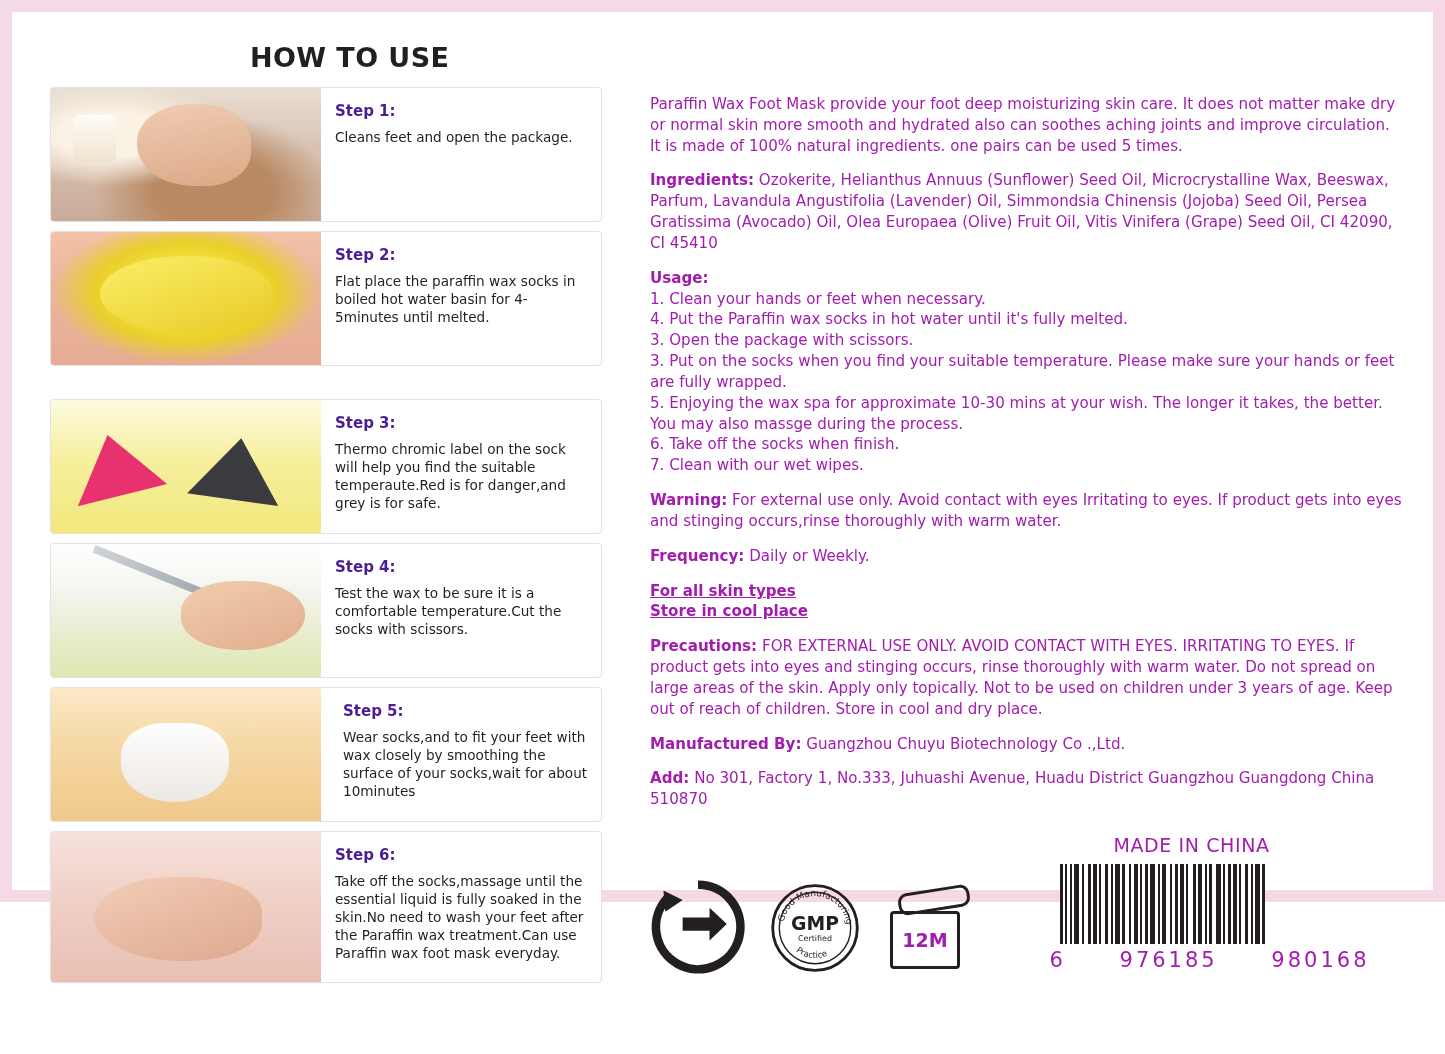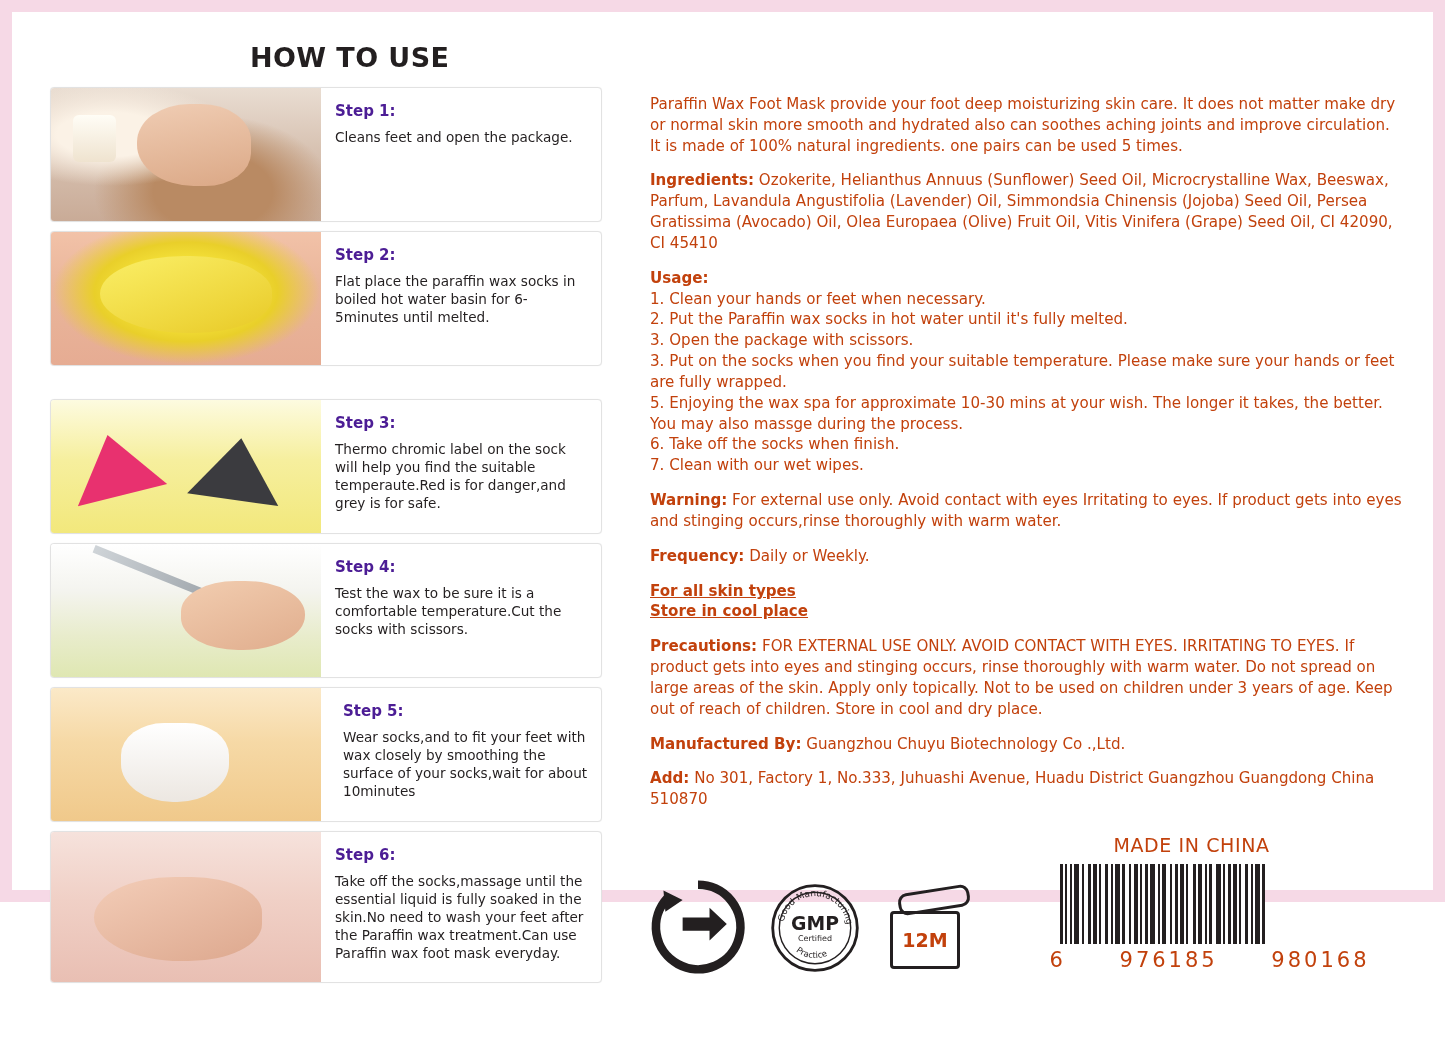--- a/index.html
+++ b/index.html
@@ -185,21 +185,21 @@
     border-radius: 48% 42% 44% 52%;
   }
 
   
   .right {
     flex: 1;
     padding: 82px 30px 0 28px;
     box-sizing: border-box;
     font-size: 15.1px;
     line-height: 1.38;
-    color: #c2410c;
+    color: #a21caf;
   }
   .right p { margin: 0 0 14px 0; }
   .b { font-weight: bold; }
   .usage-list { margin: 0 0 14px 0; }
   .usage-list div { margin: 0; }
   .skin-types { margin: 0 0 14px 0; font-weight: bold; }
   .skin-types div { margin: 0; text-decoration: underline; }
   .mfg { margin-bottom: 0; }
 
   
@@ -287,21 +287,21 @@
             <div class="desc">Cleans feet and open the package.</div>
           </div>
         </div>
 
         <div class="step h2">
           <div class="thumb">
               <div class="img-wax"></div>
             </div>
           <div class="txt">
             <div class="lbl">Step 2:</div>
-            <div class="desc">Flat place the paraffin wax socks in boiled hot water basin for 6-5minutes until melted.</div>
+            <div class="desc">Flat place the paraffin wax socks in boiled hot water basin for 4-5minutes until melted.</div>
           </div>
         </div>
 
         <div class="step h3">
           <div class="thumb">
             <div class="img-labels">
               <span class="tri pink"></span>
               <span class="tri grey"></span>
             </div>
           </div>
@@ -348,21 +348,21 @@
 
       <p>Paraffin Wax Foot Mask provide your foot deep moisturizing skin care. It does not matter make dry or normal skin more smooth and hydrated also can soothes aching joints and improve circulation. It is made of 100% natural ingredients. one pairs can be used 5 times.</p>
 
       <p>
         <span class="b">Ingredients:</span><span> Ozokerite, Helianthus Annuus (Sunflower) Seed Oil, Microcrystalline Wax, Beeswax, Parfum, Lavandula Angustifolia (Lavender) Oil, Simmondsia Chinensis (Jojoba) Seed Oil, Persea Gratissima (Avocado) Oil, Olea Europaea (Olive) Fruit Oil, Vitis Vinifera (Grape) Seed Oil, CI 42090, CI 45410</span>
       </p>
 
       <div class="usage-list">
         <div class="b">Usage:</div>
         <div>1. Clean your hands or feet when necessary.</div>
-        <div>2. Put the Paraffin wax socks in hot water until it's fully melted.</div>
+        <div>4. Put the Paraffin wax socks in hot water until it's fully melted.</div>
         <div>3. Open the package with scissors.</div>
         <div>3. Put on the socks when you find your suitable temperature. Please make sure your hands or feet are fully wrapped.</div>
         <div>5. Enjoying the wax spa for approximate 10-30 mins at your wish. The longer it takes, the better. You may also massge during the process.</div>
         <div>6. Take off the socks when finish.</div>
         <div>7. Clean with our wet wipes.</div>
       </div>
 
       <p>
         <span class="b">Warning:</span><span> For external use only. Avoid contact with eyes Irritating to eyes. If product gets into eyes and stinging occurs,rinse thoroughly with warm water.</span>
       </p>

